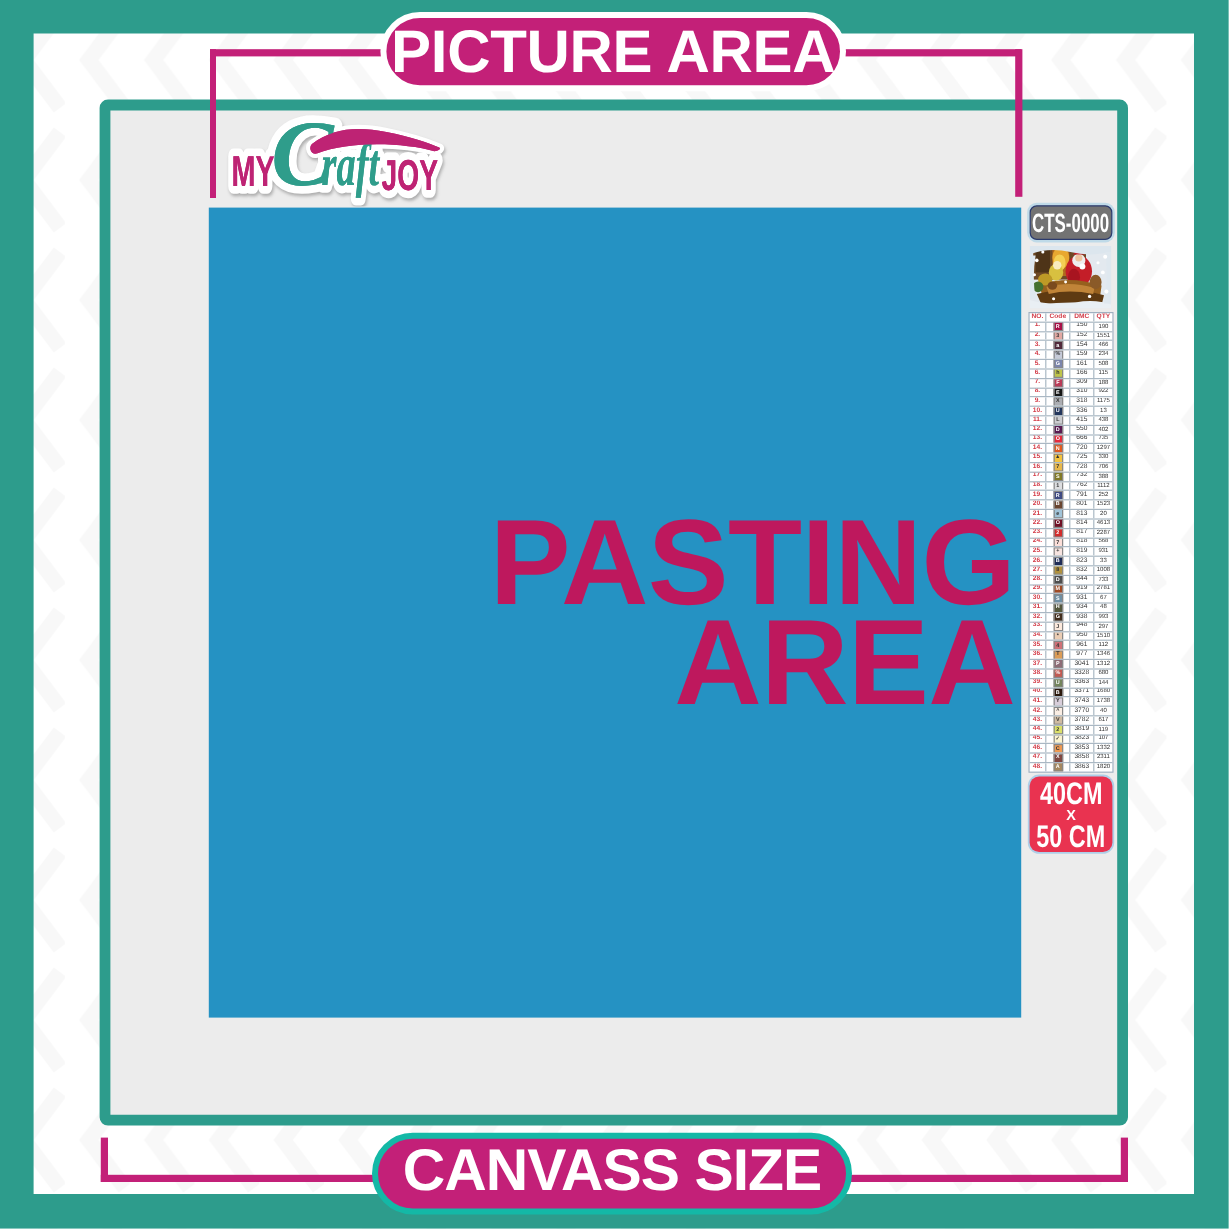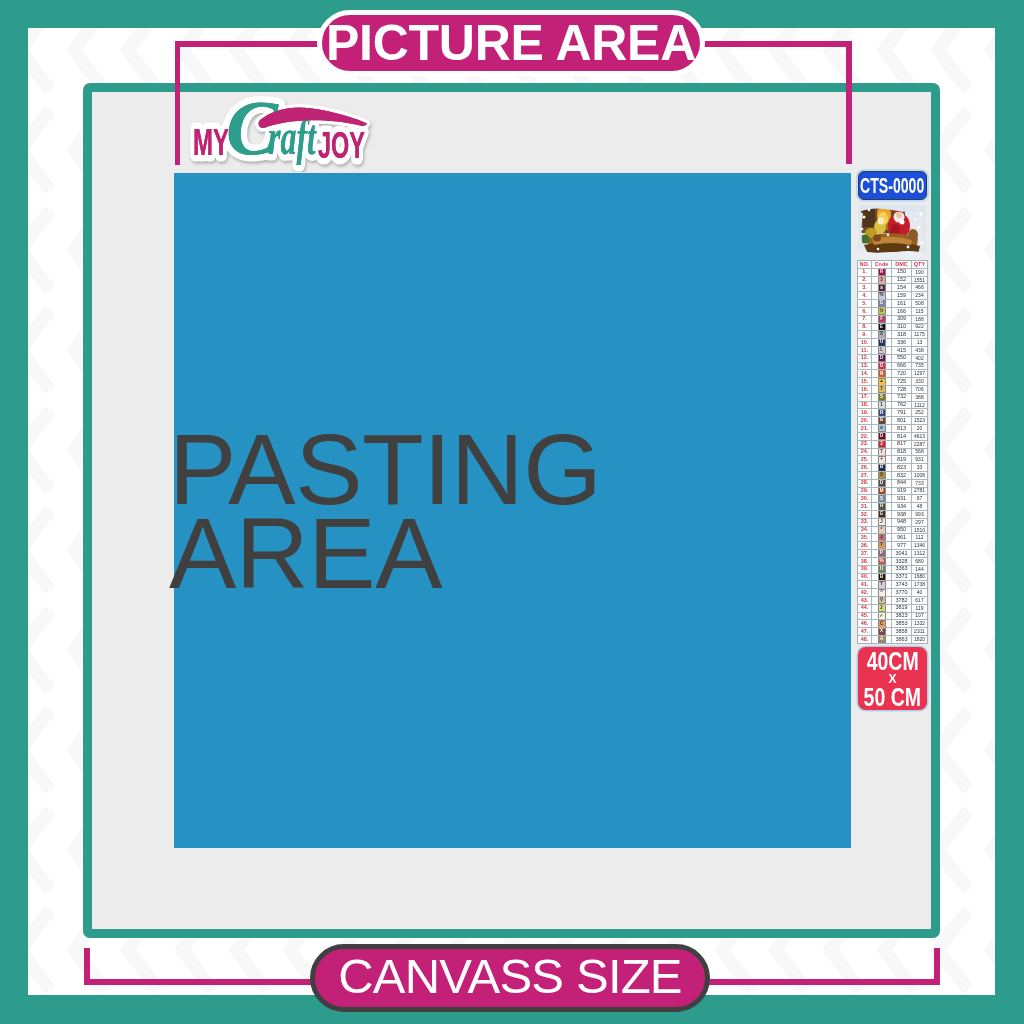--- a/index.html
+++ b/index.html
@@ -16,58 +16,58 @@
 <rect width="1024" height="1024" fill="#fff"></rect>
 <rect width="1024" height="1024" fill="url(#chev)"></rect>
 </svg>
 
 <div class="abs" style="left:0;top:0;width:1024px;height:1024px;border:solid #2D9C8C;border-width:28px 29px 29px 28px;box-sizing:border-box;z-index:1"></div>
 
 <div class="abs" style="left:83px;top:83px;width:857px;height:855px;border:9px solid #2D9C8C;background:#ECECEC;border-radius:7px;box-sizing:border-box;z-index:2"></div>
 
 <div class="abs" style="left:174px;top:173px;width:677px;height:675px;background:#2592C3;z-index:3"></div>
 
-<div class="abs" style="left:169px;top:427px;width:677px;text-align:left;z-index:4;color:#404040;font-weight:normal;font-size:101px;line-height:84px;letter-spacing:-0.5px">PASTING<br>AREA</div>
+<div class="abs" style="left:169px;top:427px;width:677px;text-align:right;z-index:4;color:#be185d;font-weight:bold;font-size:101px;line-height:84px;letter-spacing:-0.5px">PASTING<br>AREA</div>
 
 <div class="abs" style="left:174.5px;top:41px;width:148px;height:5.5px;background:#C32078;z-index:5"></div>
 <div class="abs" style="left:174.5px;top:41px;width:5.5px;height:124px;background:#C32078;z-index:5"></div>
 
 <div class="abs" style="left:700px;top:41px;width:151px;height:5.5px;background:#C32078;z-index:5"></div>
 <div class="abs" style="left:846px;top:41px;width:5.5px;height:123px;background:#C32078;z-index:5"></div>
 
 <div class="abs" style="left:317px;top:10px;width:388px;height:66px;background:#C32078;border:5px solid #fff;border-radius:33px;box-sizing:border-box;z-index:6;display:flex;align-items:center;justify-content:center;color:#fff;font-weight:bold;font-size:50px;letter-spacing:-0.25px">PICTURE AREA</div>
 
 <div class="abs" style="left:84px;top:979px;width:237px;height:5.5px;background:#C32078;z-index:5"></div>
 <div class="abs" style="left:84px;top:948px;width:5.5px;height:36.5px;background:#C32078;z-index:5"></div>
 
 <div class="abs" style="left:704px;top:979px;width:235.5px;height:5.5px;background:#C32078;z-index:5"></div>
 <div class="abs" style="left:934px;top:948px;width:5.5px;height:36.5px;background:#C32078;z-index:5"></div>
 
-<div class="abs" style="left:310px;top:944px;width:400px;height:68px;background:#C32078;border:5px solid #404040;border-radius:34px;box-sizing:border-box;z-index:6;display:flex;align-items:center;justify-content:center;color:#fff;font-weight:normal;font-size:49px;letter-spacing:-0.8px;padding-bottom:5px">CANVASS SIZE</div>
+<div class="abs" style="left:310px;top:944px;width:400px;height:68px;background:#C32078;border:5px solid #14b8a6;border-radius:34px;box-sizing:border-box;z-index:6;display:flex;align-items:center;justify-content:center;color:#fff;font-weight:bold;font-size:49px;letter-spacing:-0.8px;padding-bottom:5px">CANVASS SIZE</div>
 
 <svg class="abs" style="left:182px;top:92px;z-index:7" width="200" height="80" viewBox="0 0 200 80">
 <g style="filter:drop-shadow(1.5px 2.5px 1.5px rgba(110,110,110,0.5))">
 <g stroke="#fff" stroke-width="13" stroke-linejoin="round" paint-order="stroke">
 <text x="11" y="63" font-family="Liberation Sans, sans-serif" font-weight="bold" font-size="36" fill="#BE2374" textLength="36" lengthAdjust="spacingAndGlyphs">MY</text>
 <text x="44" y="62" font-family="Liberation Serif, serif" font-style="italic" font-weight="bold" font-size="78" fill="#2F9D8B">C</text>
 <text x="86" y="62" font-family="Liberation Serif, serif" font-style="italic" font-weight="bold" font-size="50" fill="#2F9D8B" textLength="48" lengthAdjust="spacingAndGlyphs">raft</text>
 <text x="136" y="66" font-family="Liberation Sans, sans-serif" font-weight="bold" font-size="36" fill="#BE2374" textLength="47" lengthAdjust="spacingAndGlyphs">JOY</text>
 <path d="M78,28 C95,15 115,13 140,18 C160,22 175,27 184,31 C186,32 183,34 180,34 C155,27 110,25 82,36 C77,37 75,31 78,28 Z" fill="#BE2374" stroke-width="7"></path>
 </g>
 <g>
 <text x="11" y="63" font-family="Liberation Sans, sans-serif" font-weight="bold" font-size="36" fill="#BE2374" textLength="36" lengthAdjust="spacingAndGlyphs">MY</text>
 <text x="44" y="62" font-family="Liberation Serif, serif" font-style="italic" font-weight="bold" font-size="78" fill="#2F9D8B">C</text>
 <text x="86" y="62" font-family="Liberation Serif, serif" font-style="italic" font-weight="bold" font-size="50" fill="#2F9D8B" textLength="48" lengthAdjust="spacingAndGlyphs">raft</text>
 <text x="136" y="66" font-family="Liberation Sans, sans-serif" font-weight="bold" font-size="36" fill="#BE2374" textLength="47" lengthAdjust="spacingAndGlyphs">JOY</text>
 <path d="M78,28 C95,15 115,13 140,18 C160,22 175,27 184,31 C186,32 183,34 180,34 C155,27 110,25 82,36 C77,37 75,31 78,28 Z" fill="#BE2374"></path>
 </g>
 </g>
 </svg>
 
-<div class="abs" style="left:858px;top:171px;width:69px;height:29px;background:#1d4ed8;border:1.5px solid #2C3B6E;box-shadow:0 0 0 2px #BFDAE8;border-radius:6px;box-sizing:border-box;z-index:7;display:flex;align-items:center;justify-content:center">
+<div class="abs" style="left:858px;top:171px;width:69px;height:29px;background:#737373;border:1.5px solid #2C3B6E;box-shadow:0 0 0 2px #BFDAE8;border-radius:6px;box-sizing:border-box;z-index:7;display:flex;align-items:center;justify-content:center">
 <span style="color:#fff;font-weight:bold;font-size:22px;transform:scaleX(0.64);white-space:nowrap">CTS-0000</span>
   </div>
 
 <svg class="abs" style="left:858px;top:205px;z-index:7" width="68" height="52" viewBox="0 0 68 52">
 <rect width="68" height="52" fill="#E3E9EF"></rect>
 <rect x="3" y="0" width="44" height="28" fill="#6E4A26"></rect>
 <rect x="5" y="2" width="12" height="20" fill="#4E3418"></rect>
 <rect x="19" y="1" width="14" height="24" fill="#B06A1E"></rect>
 <ellipse cx="26" cy="10" rx="7" ry="9" fill="#E8A830"></ellipse>
 <ellipse cx="25" cy="14" rx="5" ry="7" fill="#F4D054"></ellipse>

